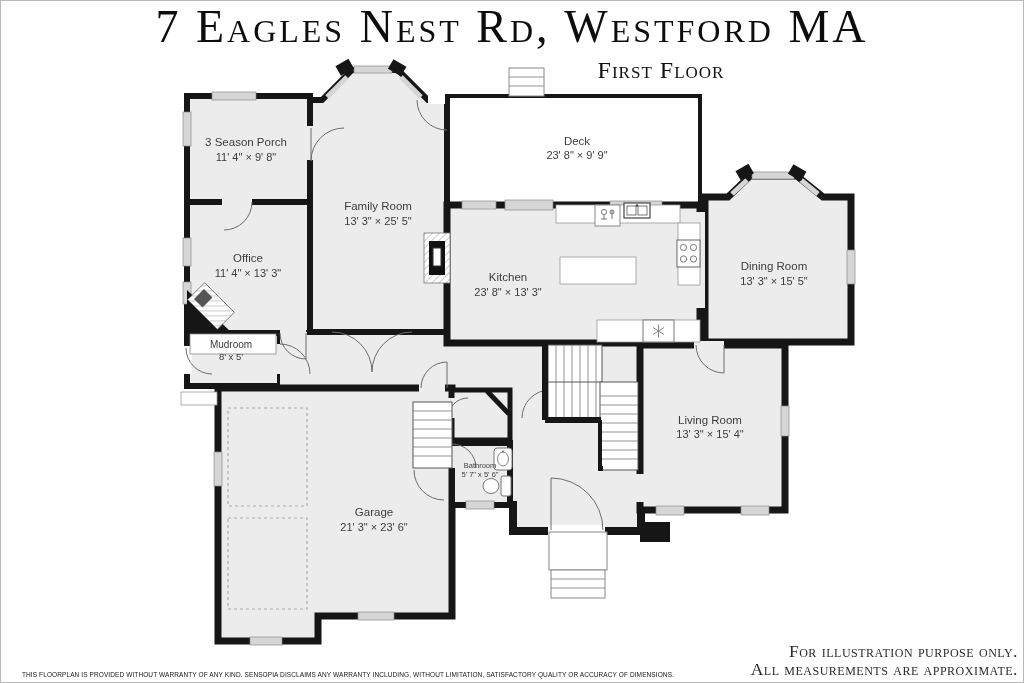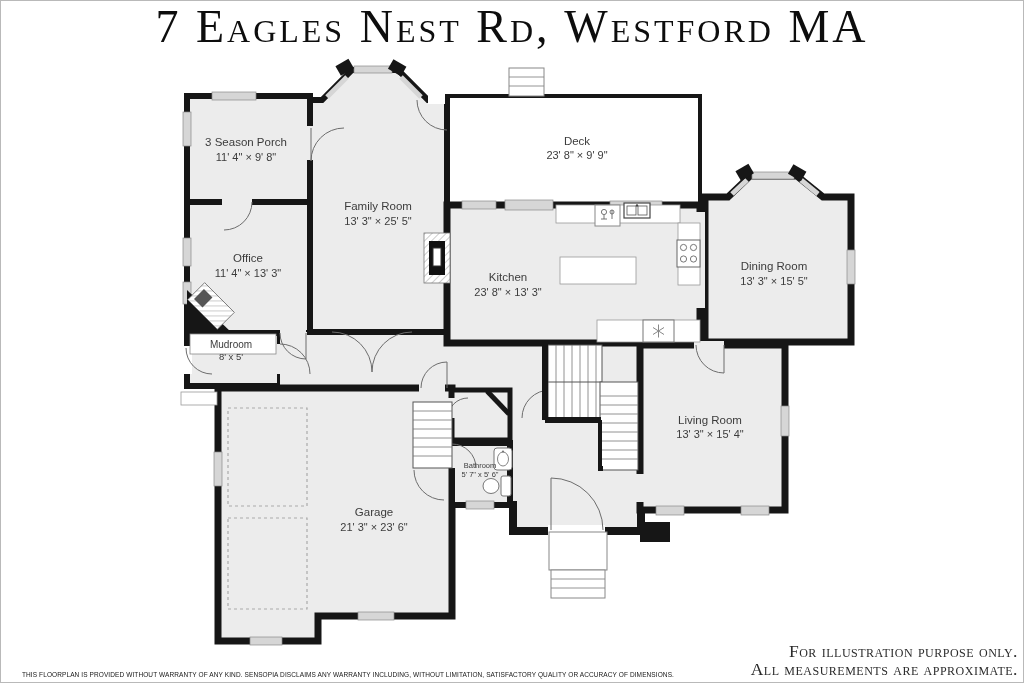--- a/index.html
+++ b/index.html
@@ -23,20 +23,21 @@
   .rname-sm{font-size:10px;}
   .rdims-sm{font-size:9.5px;}
   .rname-xs{font-size:7.5px;}
   .rdims-xs{font-size:7.5px;}
 </style>
 </head>
 <body>
 
 <div class="page">
   <div class="title">7 Eagles Nest Rd, Westford MA</div>
+  <div class="subtitle">First Floor</div>
 
   <svg class="plan" width="1024" height="683" viewBox="0 0 1024 683">
     <defs>
       <pattern id="hatch" width="5" height="5" patternTransform="rotate(45)" patternUnits="userSpaceOnUse">
         <rect width="5" height="5" fill="#ffffff"></rect>
         <line x1="0" y1="0" x2="0" y2="5" stroke="#9a9a9a" stroke-width="1"></line>
       </pattern>
     </defs>
 
     <g>

